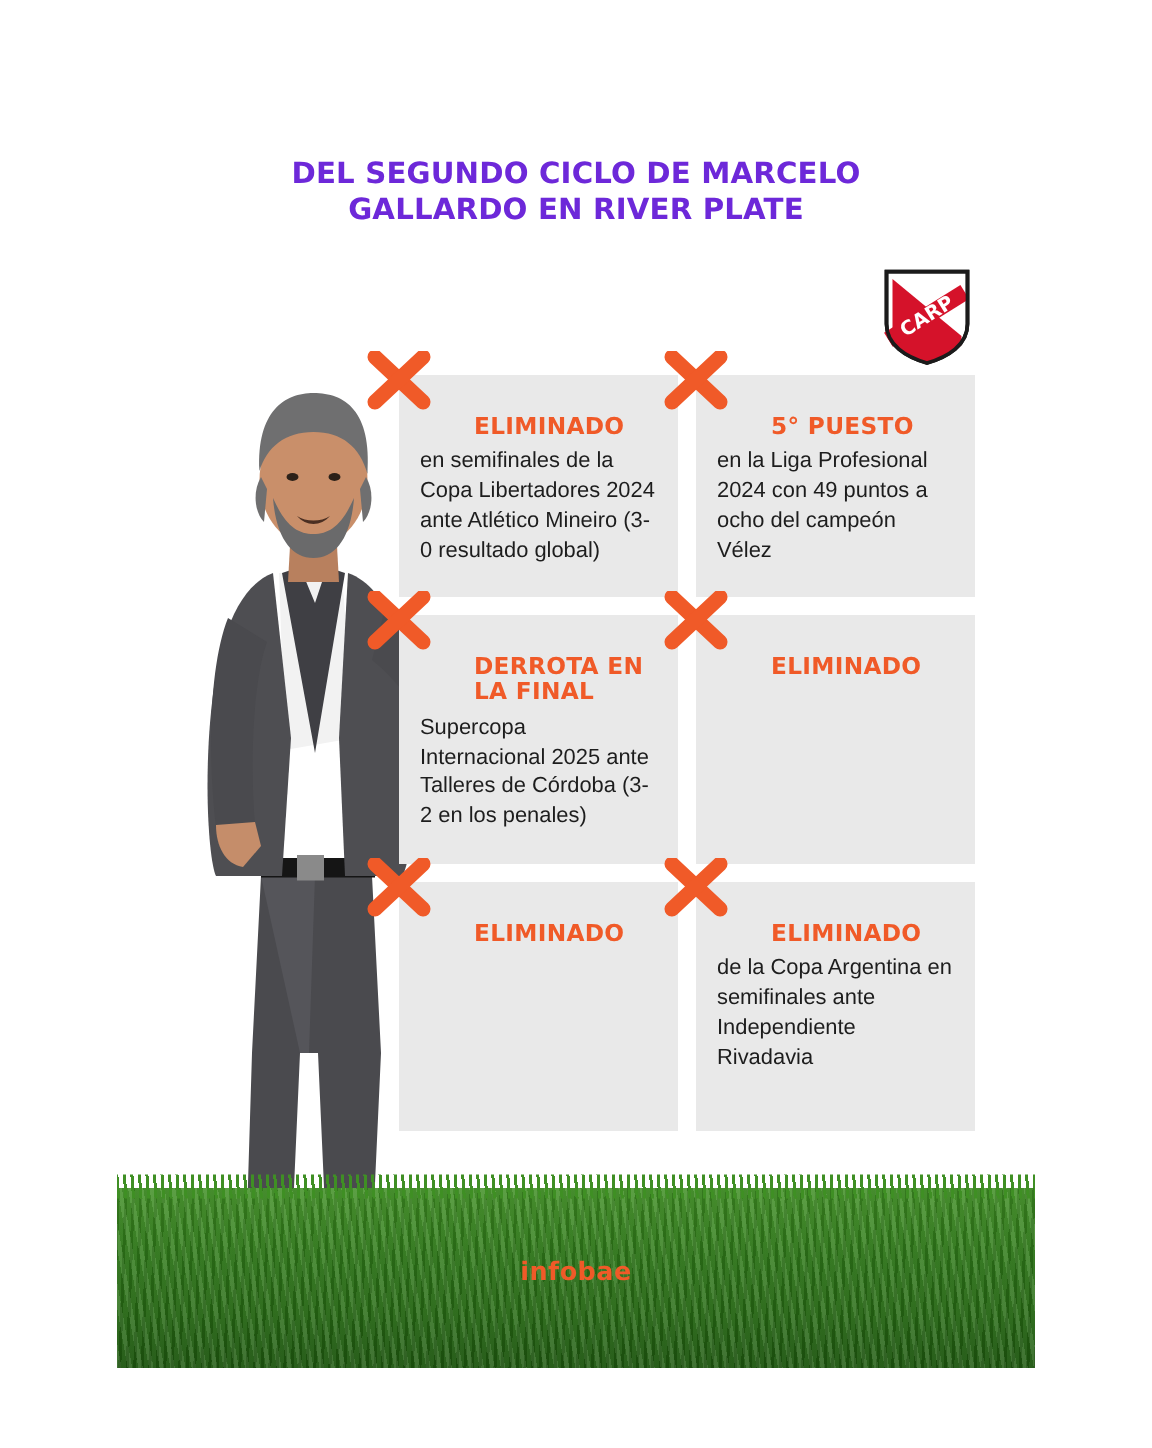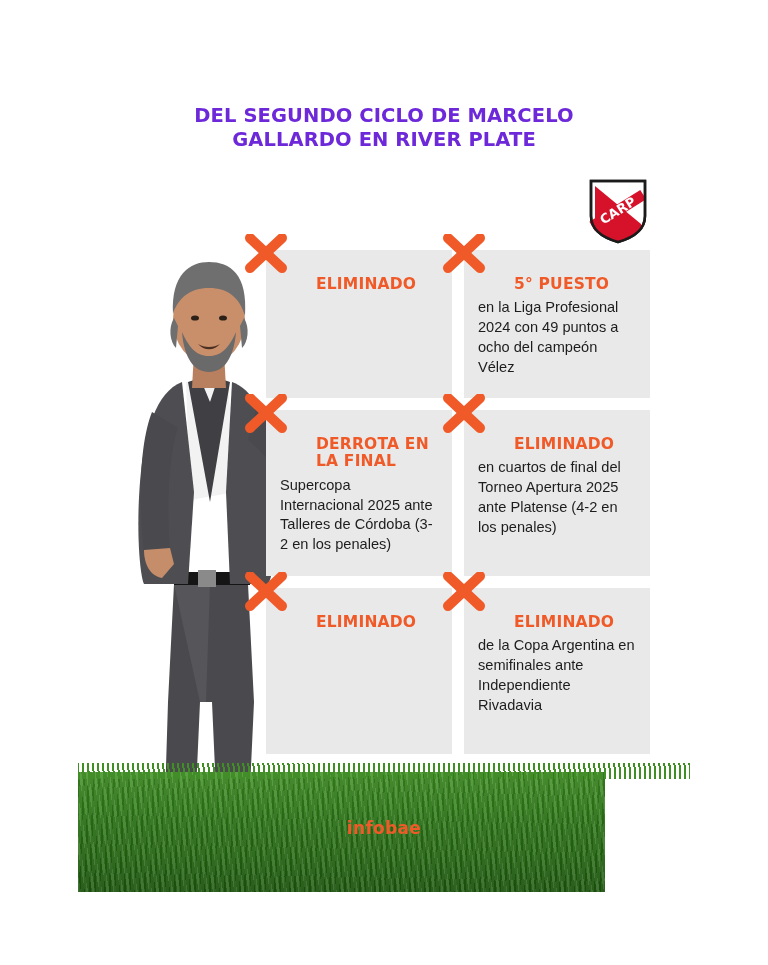--- a/index.html
+++ b/index.html
@@ -73,22 +73,22 @@
     left: 0;
     top: 0;
     width: 250px;
     height: 660px;
   }
 
   
   .grass {
     position: absolute;
     left: 78px;
-    top: 772px;
-    width: 527px;
+    top: 792px;
+    width: 612px;
     height: 120px;
     background:
       repeating-linear-gradient(92deg, rgba(0,0,0,0.10) 0 2px, rgba(255,255,255,0.05) 2px 5px),
       repeating-linear-gradient(80deg, rgba(255,255,255,0.10) 0 3px, rgba(0,0,0,0.06) 3px 7px),
       linear-gradient(180deg, #3f8f24 0%, #2f7a19 38%, #276b14 70%, #1f5a10 100%);
   }
   .grass-top-blades {
     position: absolute;
     left: 0;
     top: -9px;
@@ -233,20 +233,21 @@
 
     <div class="card-row">
       <div class="card r1">
         <span class="cross">
           <svg viewBox="0 0 44 40" width="44" height="40" aria-hidden="true">
             <path d="M6 4 L38 34" stroke="#f05a28" stroke-width="10" stroke-linecap="round"></path>
             <path d="M38 4 L6 34" stroke="#f05a28" stroke-width="10" stroke-linecap="round"></path>
           </svg>
         </span>
         <div class="card-head">ELIMINADO</div>
+        <div class="card-body">en semifinales de la Copa Libertadores 2024 ante Atlético Mineiro (3-0 resultado global)</div>
       </div>
       <div class="card r1">
         <span class="cross">
           <svg viewBox="0 0 44 40" width="44" height="40" aria-hidden="true">
             <path d="M6 4 L38 34" stroke="#f05a28" stroke-width="10" stroke-linecap="round"></path>
             <path d="M38 4 L6 34" stroke="#f05a28" stroke-width="10" stroke-linecap="round"></path>
           </svg>
         </span>
         <div class="card-head">5° PUESTO</div>
         <div class="card-body">en la Liga Profesional 2024 con 49 puntos a ocho del campeón Vélez</div>
@@ -265,21 +266,20 @@
         <div class="card-body">Supercopa Internacional 2025 ante Talleres de Córdoba (3-2 en los penales)</div>
       </div>
       <div class="card r2">
         <span class="cross">
           <svg viewBox="0 0 44 40" width="44" height="40" aria-hidden="true">
             <path d="M6 4 L38 34" stroke="#f05a28" stroke-width="10" stroke-linecap="round"></path>
             <path d="M38 4 L6 34" stroke="#f05a28" stroke-width="10" stroke-linecap="round"></path>
           </svg>
         </span>
         <div class="card-head">ELIMINADO</div>
-        <div class="card-body">en cuartos de final del Torneo Apertura 2025 ante Platense (4-2 en los penales)</div>
       </div>
     </div>
 
     <div class="card-row">
       <div class="card r3">
         <span class="cross">
           <svg viewBox="0 0 44 40" width="44" height="40" aria-hidden="true">
             <path d="M6 4 L38 34" stroke="#f05a28" stroke-width="10" stroke-linecap="round"></path>
             <path d="M38 4 L6 34" stroke="#f05a28" stroke-width="10" stroke-linecap="round"></path>
           </svg>

